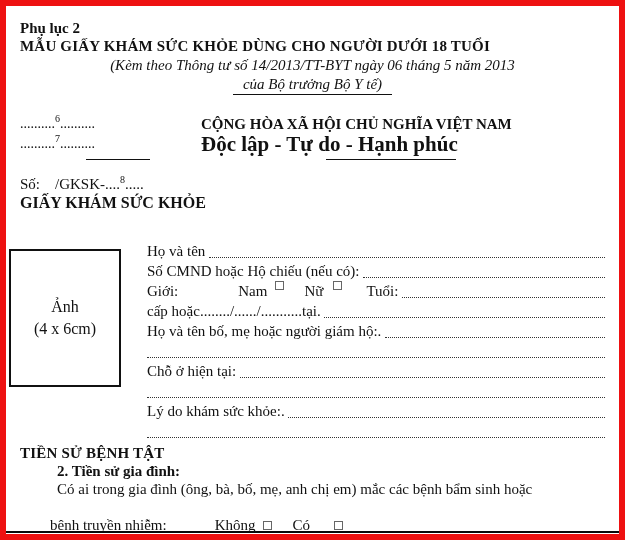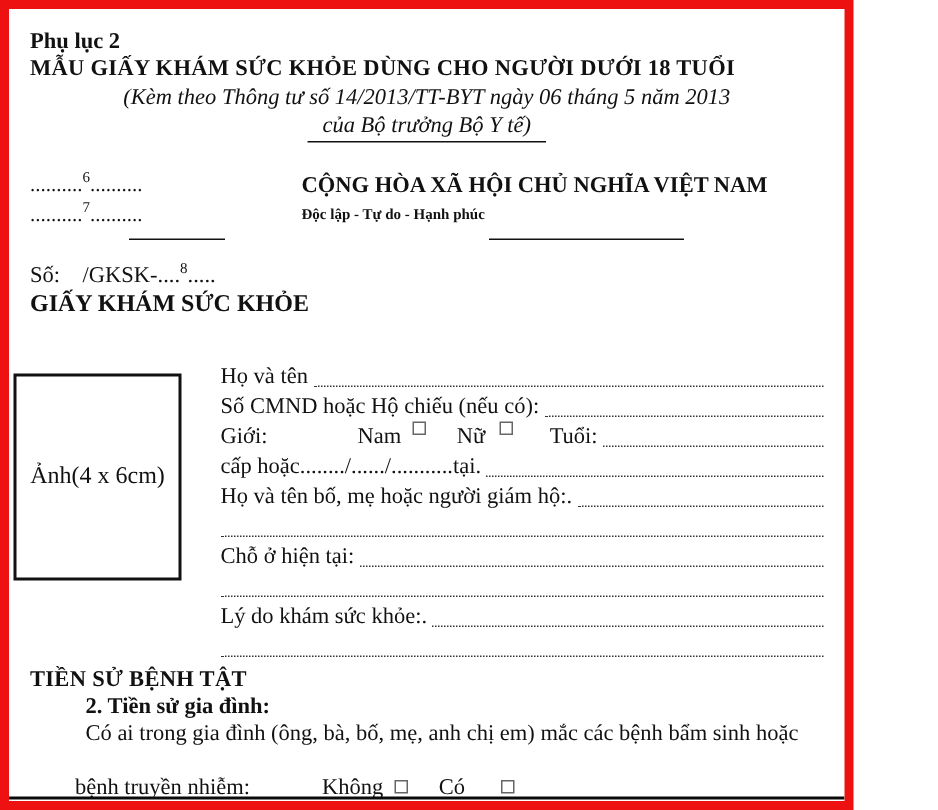--- a/index.html
+++ b/index.html
@@ -1,49 +1,49 @@
 <!DOCTYPE html>
 <html><head>
 <meta charset="utf-8">
 <style>
   * { margin:0; padding:0; box-sizing:border-box; }
   html,body { width:625px; height:540px; }
   body { font-family:"Liberation Serif","DejaVu Serif",serif; color:#111; background:#fff; }
   .page {
-    position:relative; width:569px; height:540px;
+    position:relative; width:625px; height:540px;
     border:6px solid #ee1111; background:#fff; overflow:hidden;
   }
   .content { padding:0 14px; }
   .anchor-mark {
     position:absolute; top:-6px; left:21px; width:13px; height:6px;
     background:#d8d8d8; border:1px solid #8a8a8a; z-index:2;
   }
   .appendix { margin-top:13px; font-weight:bold; font-size:15px; line-height:18px; }
   .doc-main-title { text-align:left; font-weight:bold; font-size:15px; line-height:19px; letter-spacing:0.2px; }
   .decree { text-align:center; font-style:italic; font-size:15px; line-height:19px; }
   .decree-2 { text-align:center; font-style:italic; font-size:15px; line-height:18px; }
   .decree-2 span { display:inline-block; border-bottom:1px solid #111; padding:0 10px 1px 10px; }
 
   .letterhead { display:flex; margin-top:19px; }
   .lh-left { flex:0 0 150px; font-size:14px; }
   .lh-left .noteline { line-height:20px; white-space:pre; }
   sup { font-size:10px; line-height:0; }
   .lh-left-rule { width:64px; height:0; border-top:1px solid #111; margin:5px 0 0 66px; }
   .lh-right { margin-left:31px; }
   .nat-title { font-weight:bold; font-size:15px; line-height:20px; }
-  .nat-motto { font-weight:bold; font-size:10px; line-height:20px; }
+  .nat-motto { font-weight:bold; font-size:21px; line-height:20px; }
   .nat-rule { width:130px; height:0; border-top:1px solid #111; margin:5px 0 0 125px; }
 
   .doc-number { margin-top:15px; font-size:15px; line-height:18px; white-space:pre; }
   .doc-title { font-weight:bold; font-size:16px; line-height:19px; }
 
   .main { position:relative; margin-top:29px; }
   .photo-box {
     position:absolute; left:-11px; top:8px; width:112px; height:138px;
-    border:2px solid #111; display:flex; flex-direction:row;
+    border:2px solid #111; display:flex; flex-direction:column;
     align-items:center; justify-content:center; font-size:16px; line-height:22px; text-align:center;
   }
   .fields { margin-left:127px; font-size:15px; }
   .frow { display:flex; height:20px; line-height:20px;justify-content:center; }
   .frow .lbl { white-space:pre; }
   .frow .ital { font-style:italic; white-space:pre; }
   .fill { flex:1 1 auto; border-bottom:1px dotted #333; margin-bottom:3px; }
   .gap60 { display:inline-block; width:60px; }
   .gap48 { display:inline-block; width:48px; }
   .gap24 { display:inline-block; width:24px; }

